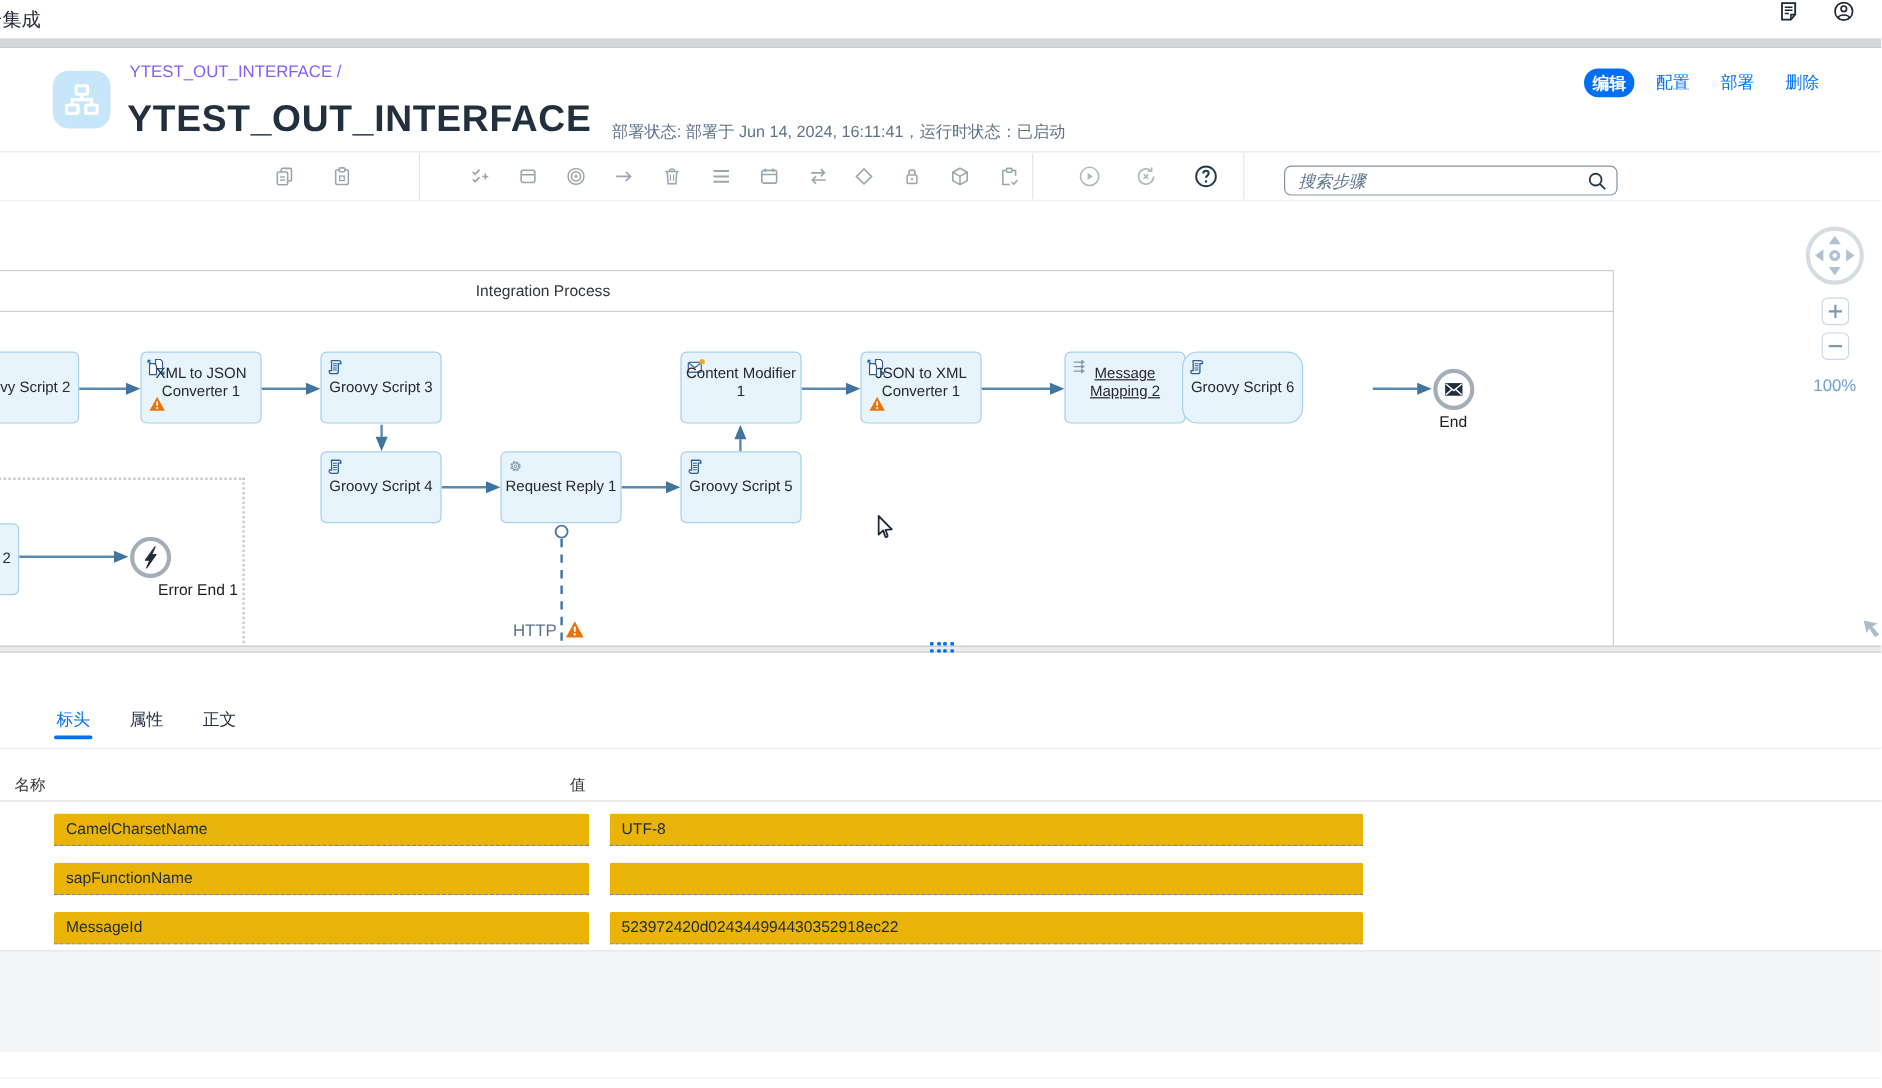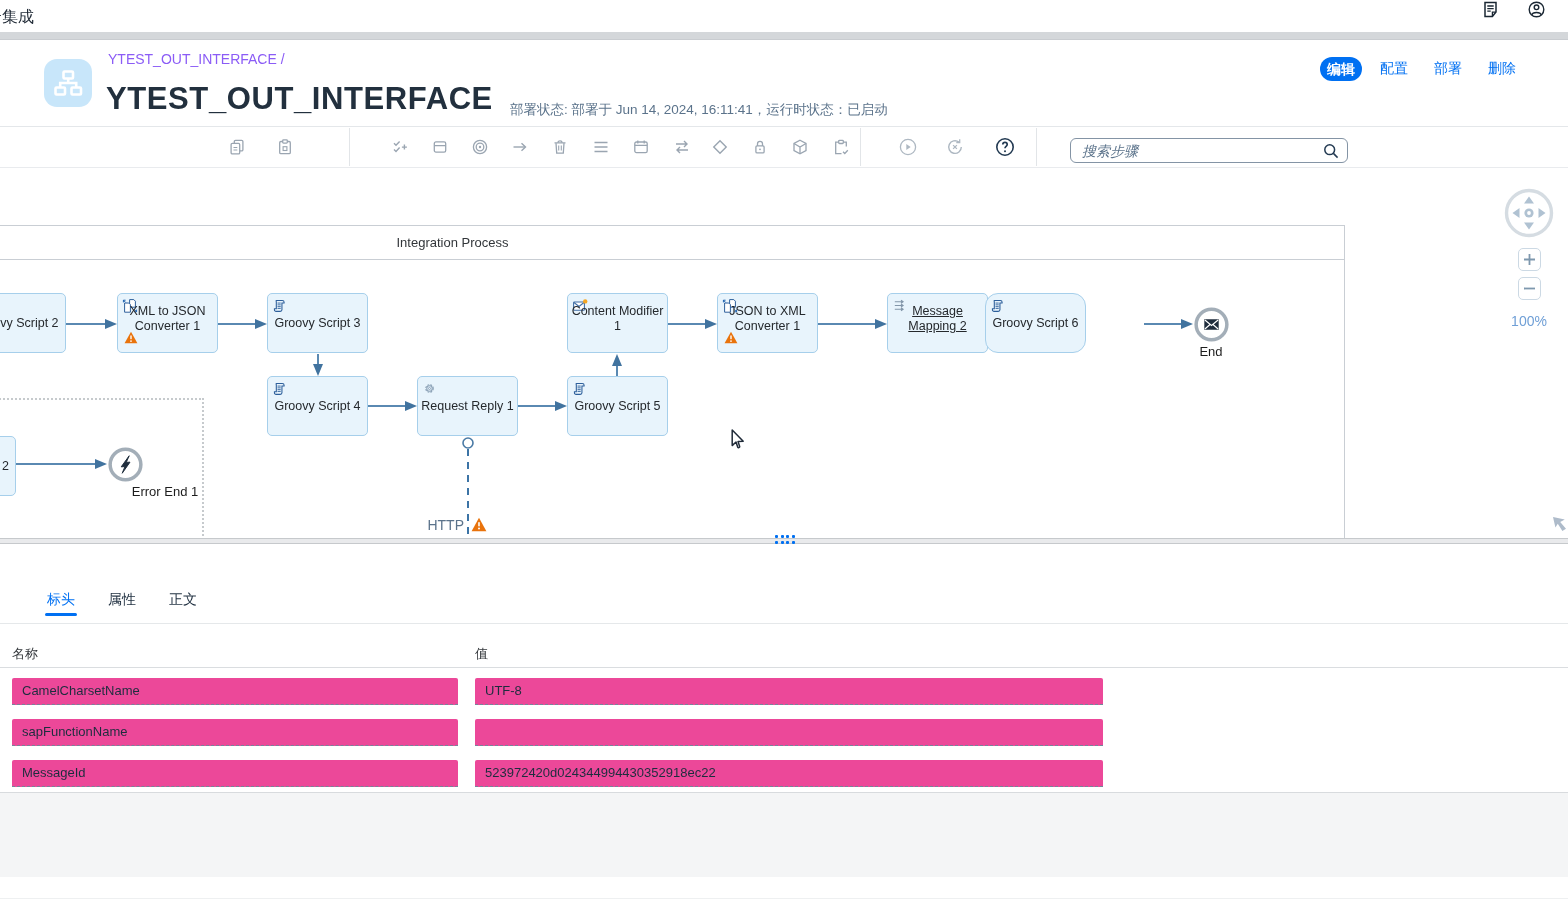--- a/index.html
+++ b/index.html
@@ -78,23 +78,23 @@
   .tabs { position:absolute; left:0; top:32px; width:1568px; height:48px; background:#fff;
       border-bottom:1px solid #e5e8ea; display:flex; align-items:center; padding-left:45px; }
   .tab { position:relative; height:44px; display:flex; align-items:center; font-size:14px;
       color:#1d2d3e; margin-right:29px; padding:0 2px; cursor:pointer; }
   .tab.active { color:#0070f2; }
   .tab.active::after { content:""; position:absolute; left:0; right:0; bottom:6px; height:3px;
       background:#0070f2; border-radius:2px; }
   .thead-name { position:absolute; left:12px; top:101px; font-size:13px; color:#32363a; }
   .thead-value { position:absolute; left:475px; top:101px; font-size:13px; color:#32363a; }
   .thead-line { position:absolute; left:0; top:123px; width:1568px; height:1px; background:#dadde0; }
-  .hrow-name, .hrow-value { position:absolute; height:27px; background:#ec4899;
+  .hrow-name, .hrow-value { position:absolute; height:27px; background:#eab308;
       border-bottom:1px dashed #75879a; border-radius:2px 2px 0 0;
-      font-size:13px; color:#1d2d3e; line-height:26px; padding-left:10px; white-space:nowrap; overflow:hidden; }
+      font-size:13px; color:#1d2d3e; line-height:26px; padding-left:10px; white-space:nowrap; overflow:hidden;margin-left:33px; }
   .hrow-name { left:12px; width:446px; }
   .hrow-value { left:475px; width:628px; }
   .panel-groupline { position:absolute; left:0; top:248px; width:1568px; height:1px; background:#d8dbde; }
   .panel-gray { position:absolute; left:0; top:249px; width:1568px; height:84px; background:#f4f5f6; }
   .panel-faintline { position:absolute; left:0; top:354px; width:1568px; height:1px; background:#eef0f1; }
 
   .cursor-svg { pointer-events:none; }
 </style>
 </head>
 <body>

